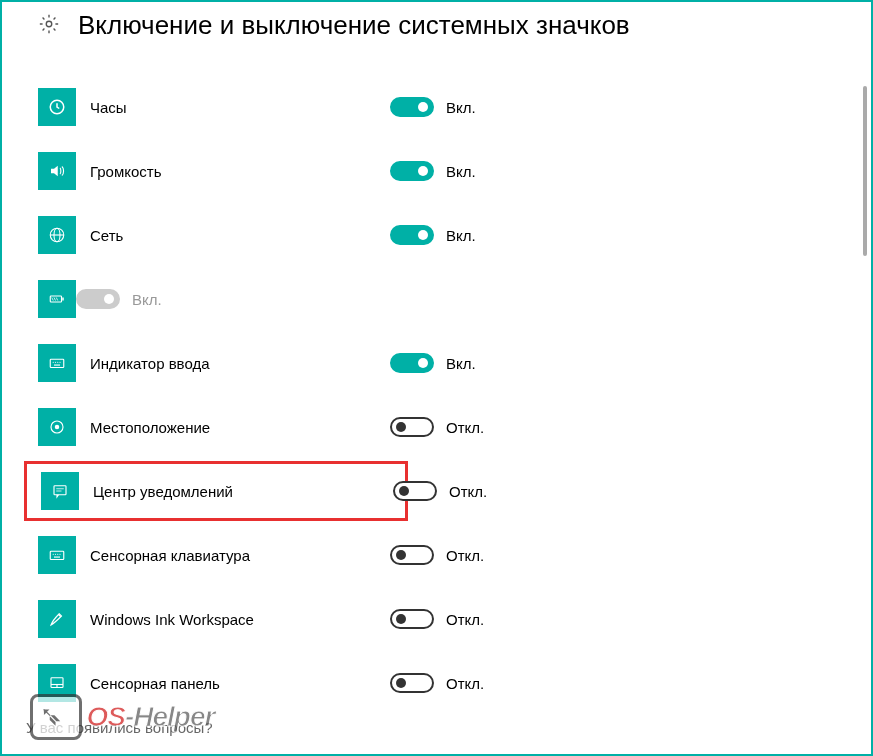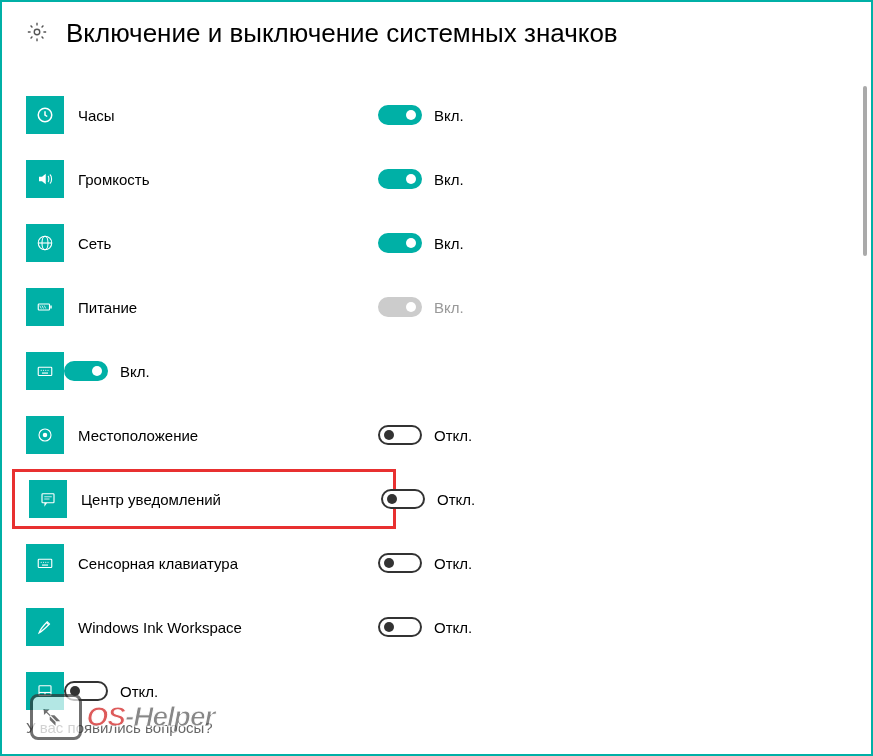--- a/index.html
+++ b/index.html
@@ -6,21 +6,22 @@
 body {
   font-family: "Segoe UI", Tahoma, sans-serif;
   background: #fff;
   width: 873px;
   height: 756px;
   border: 2px solid #00b0a6;
   position: relative;
   overflow: hidden;
 }
 .content {
-  padding: 16px 20px 20px 24px;
+  padding: 8px 20px 20px 24px;
+  margin-left: 12px;
 }
 .page-header {
   display: flex;
   align-items: center;
   gap: 18px;
   margin-bottom: 36px;
 }
 .page-title {
   font-size: 26px;
   font-weight: 400;
@@ -283,34 +284,34 @@
           </div>
           <span class="state-text">Вкл.</span>
         </div>
       </div>
       <div class="row">
         <div class="icon-box">
           <svg viewBox="0 0 24 24">
             <use href="#ico-battery"></use>
           </svg>
         </div>
-        <div class="label">Питание</div>
         <div class="toggle-wrap">
           <div class="toggle disabled">
             <div class="knob"></div>
           </div>
           <span class="state-text dim">Вкл.</span>
         </div>
       </div>
       <div class="row">
         <div class="icon-box">
           <svg viewBox="0 0 24 24">
             <use href="#ico-keyboard"></use>
           </svg>
         </div>
+        <div class="label">Индикатор ввода</div>
         <div class="toggle-wrap">
           <div class="toggle on">
             <div class="knob"></div>
           </div>
           <span class="state-text">Вкл.</span>
         </div>
       </div>
       <div class="row">
         <div class="icon-box">
           <svg viewBox="0 0 24 24">
@@ -366,20 +367,21 @@
           </div>
           <span class="state-text">Откл.</span>
         </div>
       </div>
       <div class="row">
         <div class="icon-box">
           <svg viewBox="0 0 24 24">
             <use href="#ico-touchpad"></use>
           </svg>
         </div>
+        <div class="label">Сенсорная панель</div>
         <div class="toggle-wrap">
           <div class="toggle off">
             <div class="knob"></div>
           </div>
           <span class="state-text">Откл.</span>
         </div>
       </div>
     </div>
 </div>
 

